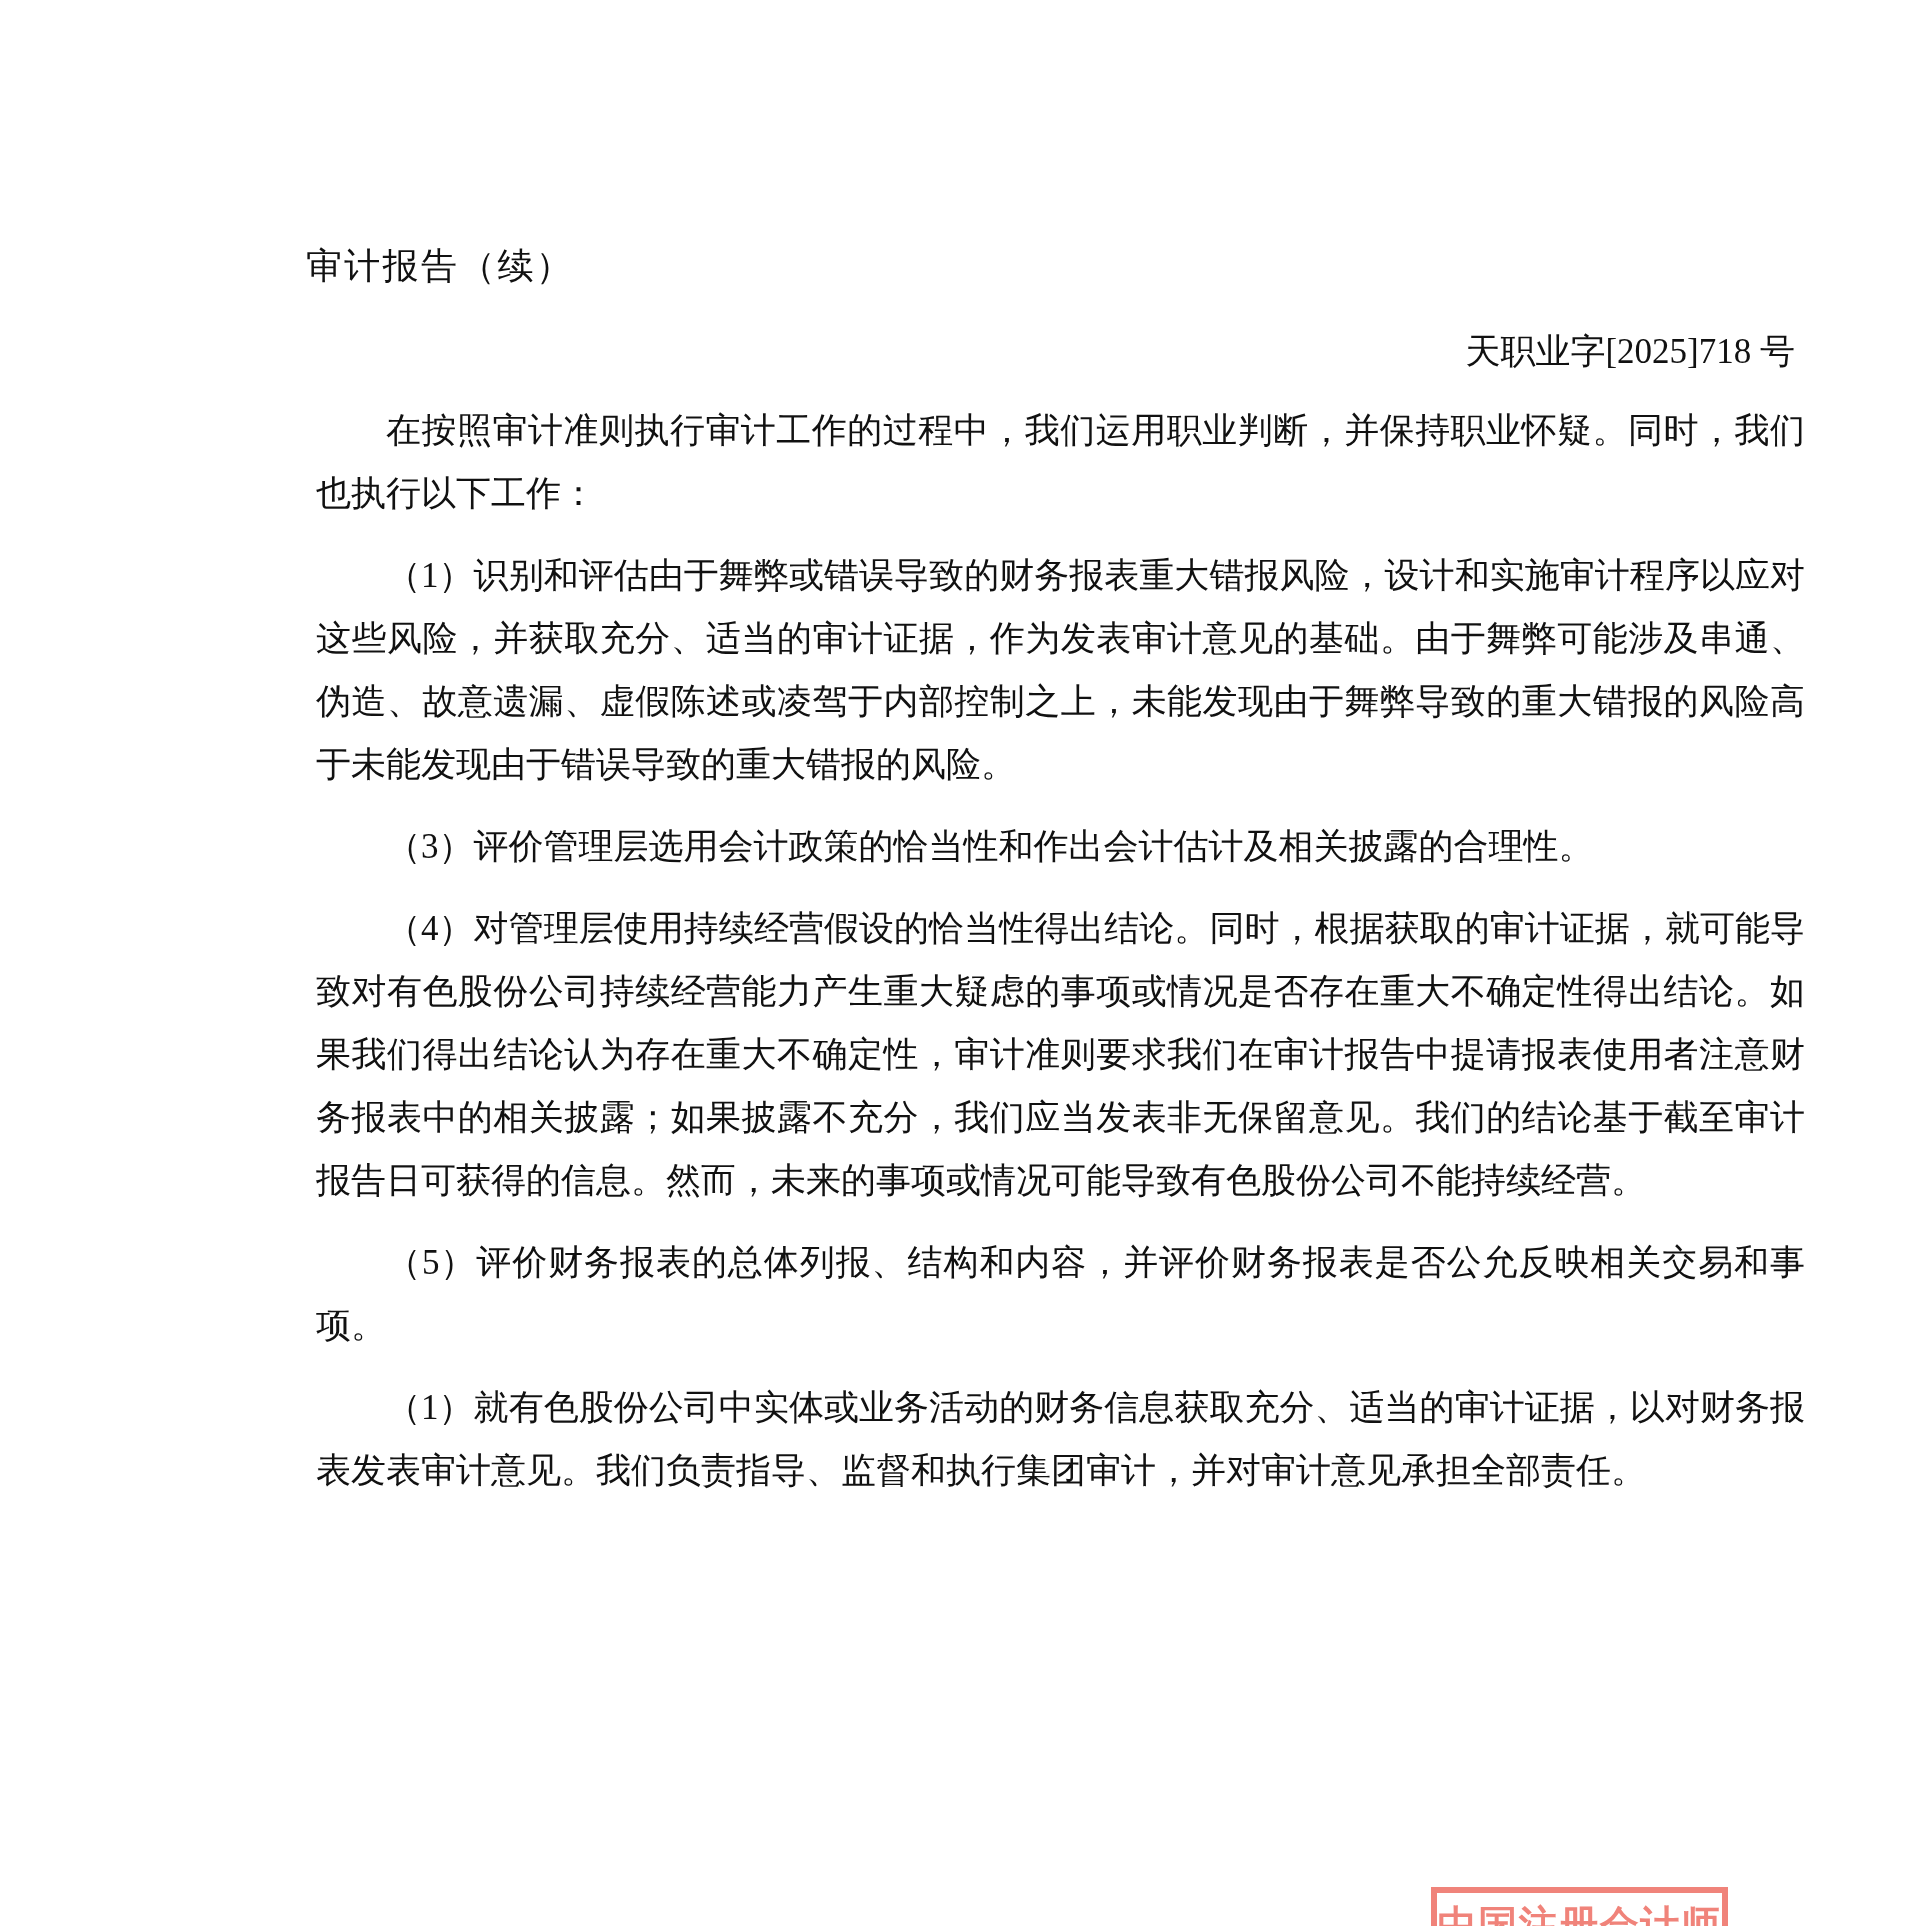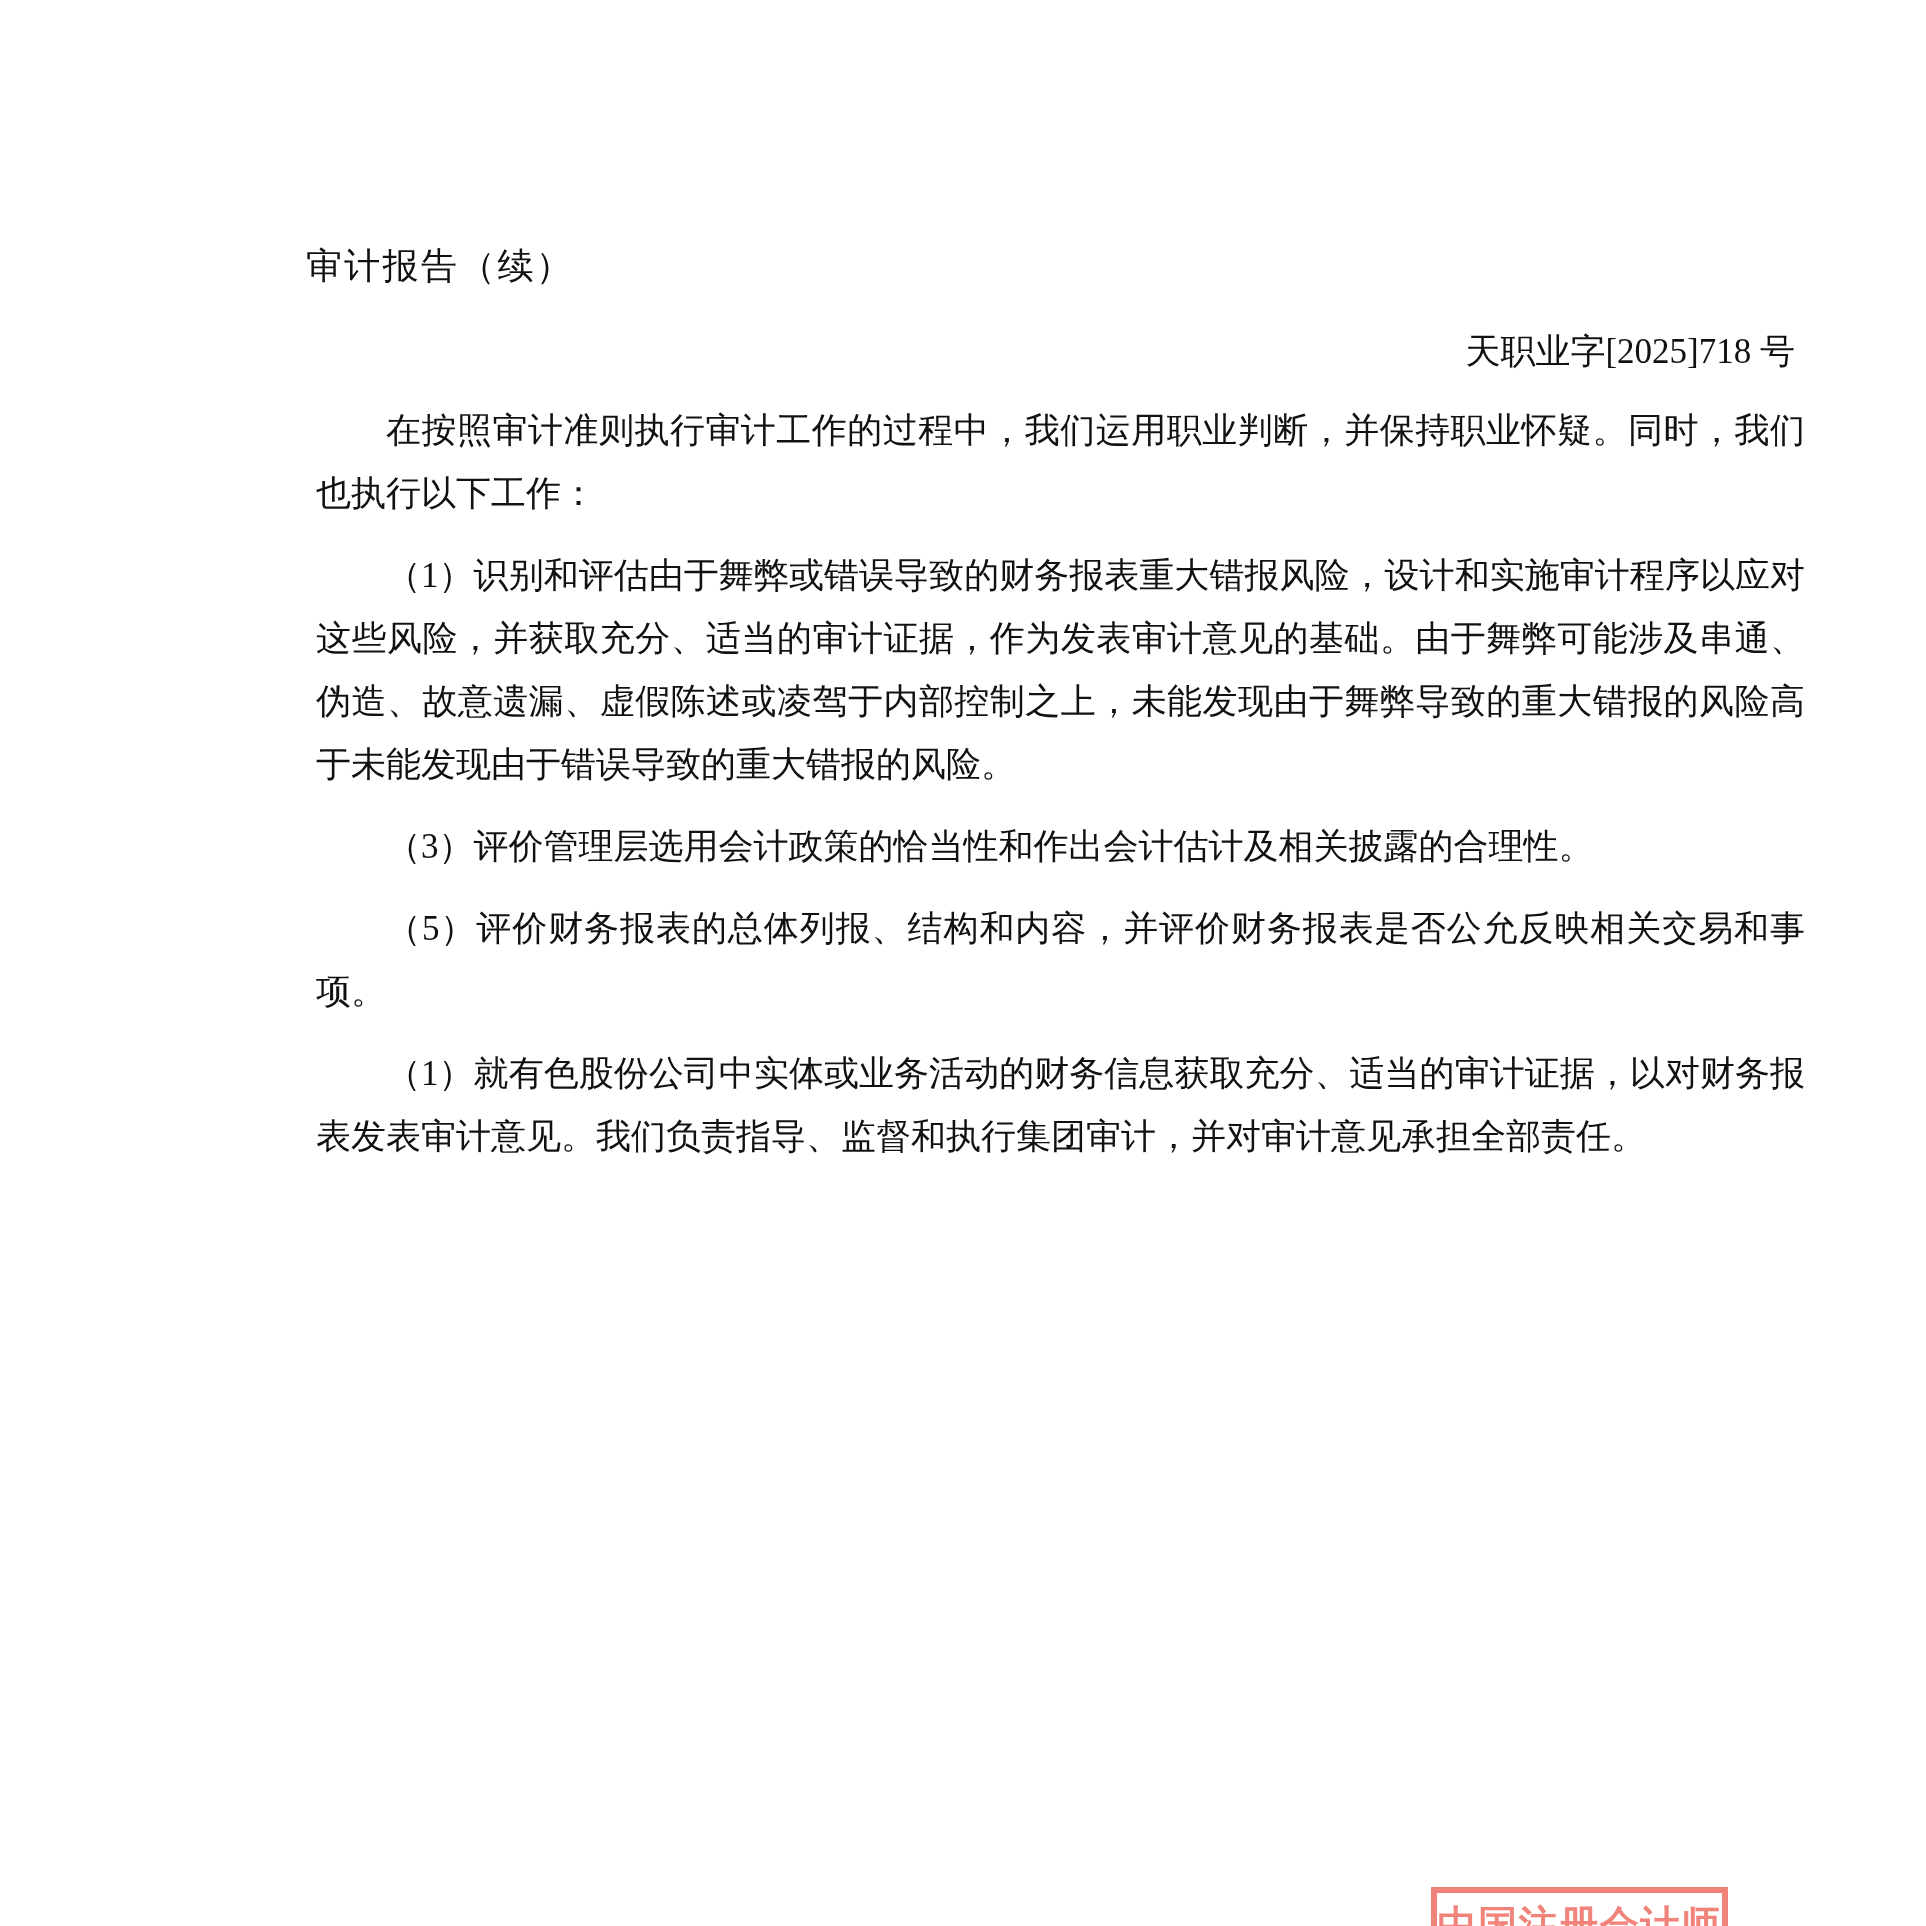--- a/index.html
+++ b/index.html
@@ -45,20 +45,21 @@
 
 <div class="page">
 
   <div class="doc-title">审计报告（续）</div>
   <div class="doc-number">天职业字[2025]718 号</div>
 
   <div class="body-text">
     <p>在按照审计准则执行审计工作的过程中，我们运用职业判断，并保持职业怀疑。同时，我们也执行以下工作：</p>
     <p>（1）识别和评估由于舞弊或错误导致的财务报表重大错报风险，设计和实施审计程序以应对这些风险，并获取充分、适当的审计证据，作为发表审计意见的基础。由于舞弊可能涉及串通、伪造、故意遗漏、虚假陈述或凌驾于内部控制之上，未能发现由于舞弊导致的重大错报的风险高于未能发现由于错误导致的重大错报的风险。</p>
     <p>（3）评价管理层选用会计政策的恰当性和作出会计估计及相关披露的合理性。</p>
+    <p>（4）对管理层使用持续经营假设的恰当性得出结论。同时，根据获取的审计证据，就可能导致对有色股份公司持续经营能力产生重大疑虑的事项或情况是否存在重大不确定性得出结论。如果我们得出结论认为存在重大不确定性，审计准则要求我们在审计报告中提请报表使用者注意财务报表中的相关披露；如果披露不充分，我们应当发表非无保留意见。我们的结论基于截至审计报告日可获得的信息。然而，未来的事项或情况可能导致有色股份公司不能持续经营。</p>
     <p>（5）评价财务报表的总体列报、结构和内容，并评价财务报表是否公允反映相关交易和事项。</p>
     <p>（1）就有色股份公司中实体或业务活动的财务信息获取充分、适当的审计证据，以对财务报表发表审计意见。我们负责指导、监督和执行集团审计，并对审计意见承担全部责任。</p>
   </div>
 
   <div class="cpa-stamp stamp-red-a" style="left:1431px;top:1887px;width:297px;height:182px">
     <div class="stamp-title">中国注册会计师</div>
 
   </div>
 
 </div>

